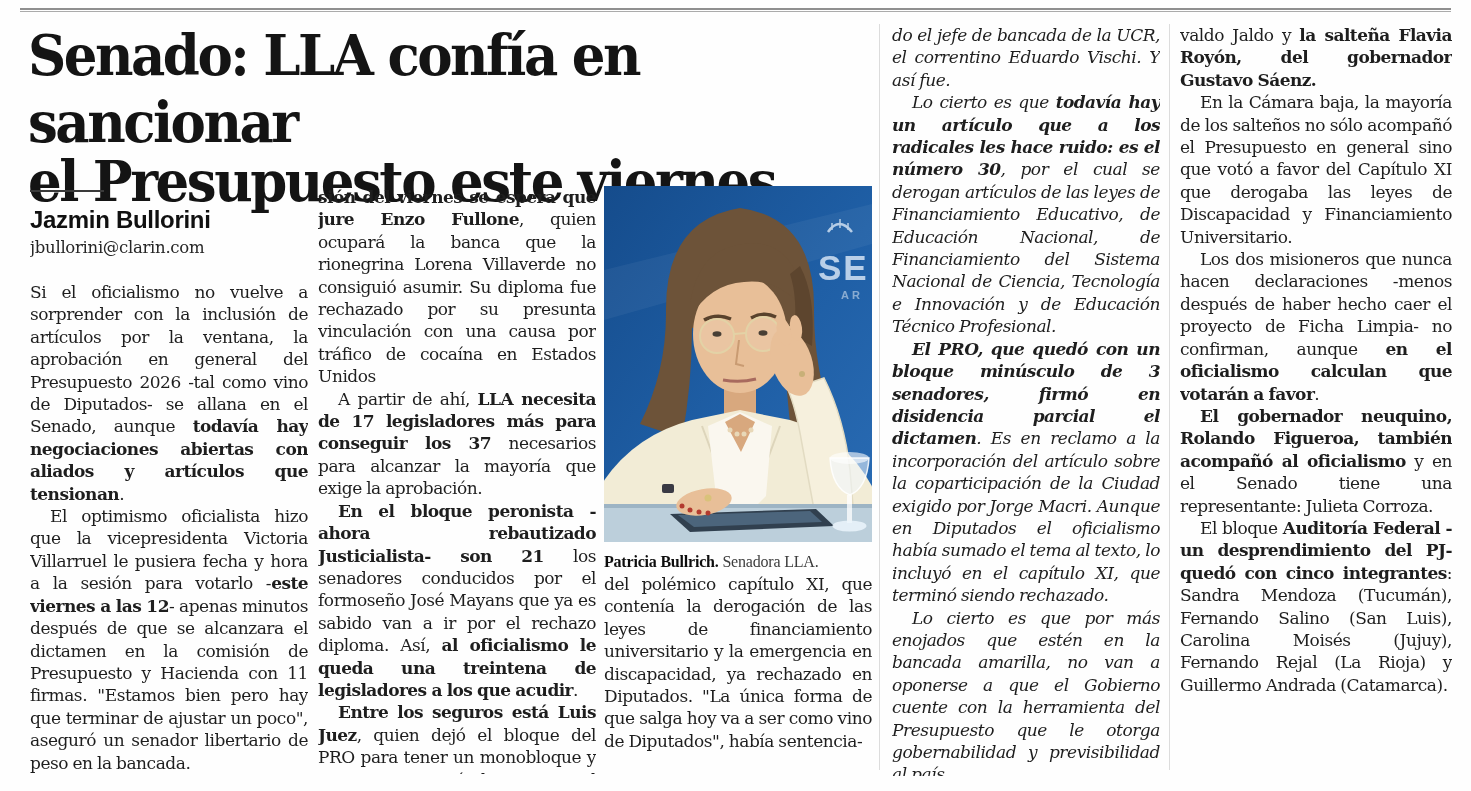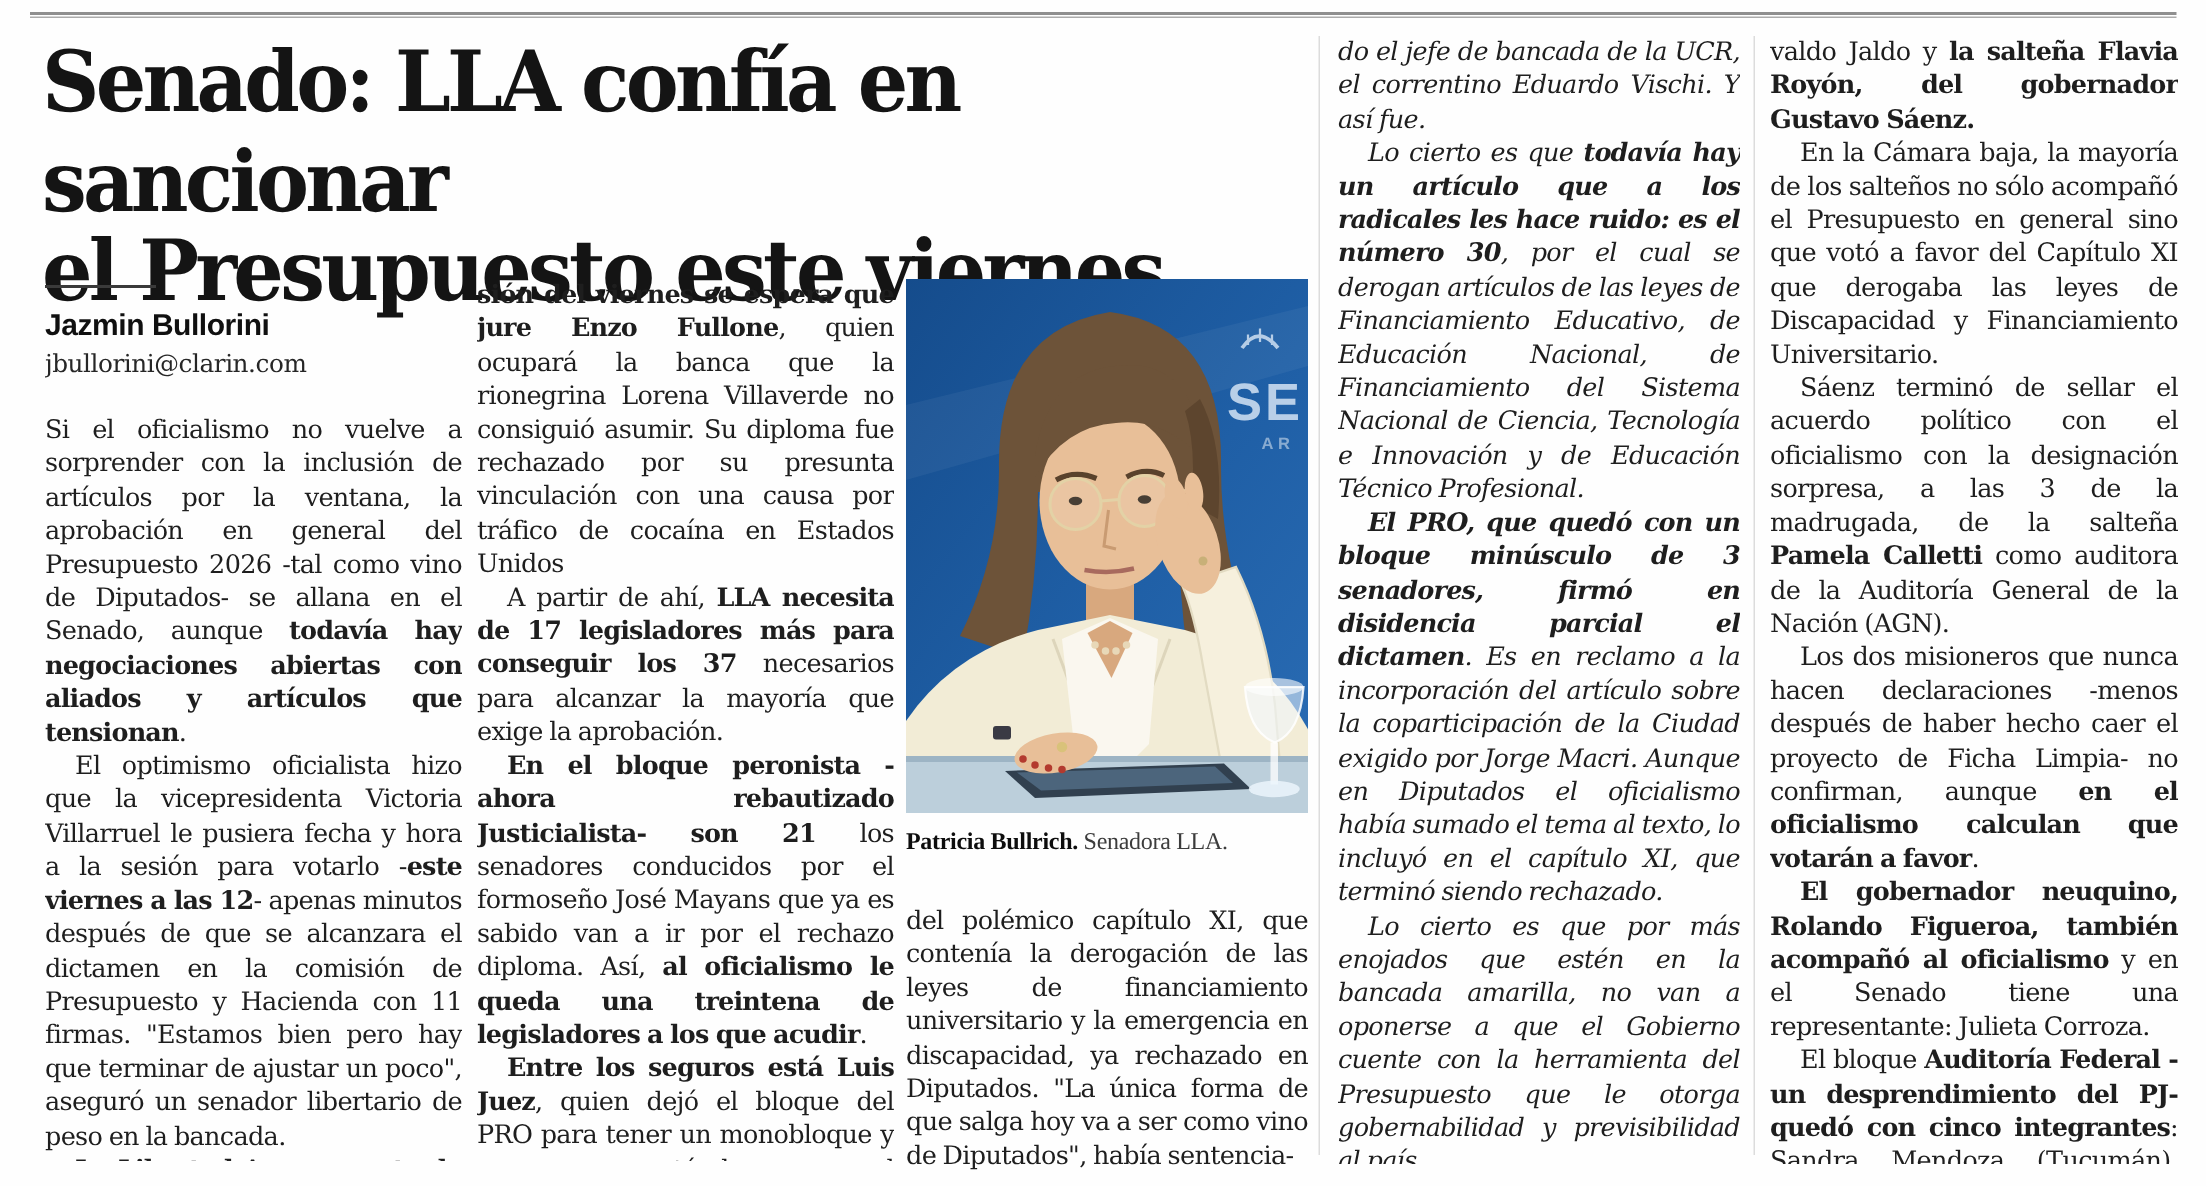--- a/index.html
+++ b/index.html
@@ -35,32 +35,32 @@
     font-size:17px; line-height:22.4px; text-align:justify;
     letter-spacing:-0.45px; word-spacing:-0.6px; color:#1e1e1e;
   }
   .body-text p.para.ind { text-indent:20px; }
   .body-text .b { font-weight:700; letter-spacing:-0.55px; }
 
   .byline { margin-bottom:24px; }
   .byline-rule { width:74px; height:2px; background:#3a3a3a; margin:2px 0 14px 0; }
   .byline-author {
     font-family:"Liberation Sans", sans-serif; font-weight:700;
-    font-size:20px; color:#101010; letter-spacing:-0.3px; margin-bottom:4px;
+    font-size:24px; color:#101010; letter-spacing:-0.3px; margin-bottom:4px;
   }
   .byline-email { font-size:16.5px; color:#262626; letter-spacing:-0.3px; margin-bottom:17px; }
 
   .photo-box { width:268px; height:356px; background:#fca5a5; overflow:hidden;text-decoration:underline; }
   .photo-box svg { display:block; }
   .caption {
     margin-top:9px; font-family:Liberation Serif, serif;
     font-size:16px; letter-spacing:-0.2px; color:#3c3c3c; line-height:22px;
   }
   .caption .cap-name { font-weight:700; color:#0d0d0d; }
-  .col-3 .body-text { margin-top:30px; }
+  .col-3 .body-text { }
 </style>
 </head>
 <body>
 
 <div class="page">
 
   <div class="top-rule"></div>
   <div class="v-divider d1"></div>
   <div class="v-divider d2"></div>
 
@@ -201,20 +201,19 @@
         <p class="para ind"><span>Lo cierto es que </span><span class="b">todavía hay un artículo que a los radicales les hace ruido: es el número 30</span><span>, por el cual se derogan artículos de las leyes de Financiamiento Educativo, de Educación Nacional, de Financiamiento del Sistema Nacional de Ciencia, Tecnología e Innovación y de Educación Técnico Profesional.</span></p>
         <p class="para ind"><span class="b">El PRO, que quedó con un bloque minúsculo de 3 senadores, firmó en disidencia parcial el dictamen</span><span>. Es en reclamo a la incorporación del artículo sobre la coparticipación de la Ciudad exigido por Jorge Macri. Aunque en Diputados el oficialismo había sumado el tema al texto, lo incluyó en el capítulo XI, que terminó siendo rechazado.</span></p>
         <p class="para ind"><span>Lo cierto es que por más enojados que estén en la bancada amarilla, no van a oponerse a que el Gobierno cuente con la herramienta del Presupuesto que le otorga gobernabilidad y previsibilidad al país.</span></p>
       </div>
   </div>
 
   <div class="col col-5">
     <div class="body-text">
         <p class="para"><span>valdo Jaldo y </span><span class="b">la salteña Flavia Royón, del gobernador Gustavo Sáenz.</span></p>
         <p class="para ind"><span>En la Cámara baja, la mayoría de los salteños no sólo acompañó el Presupuesto en general sino que votó a favor del Capítulo XI que derogaba las leyes de Discapacidad y Financiamiento Universitario.</span></p>
-        <p class="para ind"><span>Sáenz terminó de sellar el acuerdo político con el oficialismo con la designación sorpresa, a las 3 de la madrugada, de la salteña </span><span class="b">Pamela Calletti</span><span> como auditora de la Auditoría General de la Nación (AGN).</span></p>
         <p class="para ind"><span>Los dos misioneros que nunca hacen declaraciones -menos después de haber hecho caer el proyecto de Ficha Limpia- no confirman, aunque </span><span class="b">en el oficialismo calculan que votarán a favor</span><span>.</span></p>
         <p class="para ind"><span class="b">El gobernador neuquino, Rolando Figueroa, también acompañó al oficialismo</span><span> y en el Senado tiene una representante: Julieta Corroza.</span></p>
         <p class="para ind"><span>El bloque </span><span class="b">Auditoría Federal -un desprendimiento del PJ- quedó con cinco integrantes</span><span>: Sandra Mendoza (Tucumán), Fernando Salino (San Luis), Carolina Moisés (Jujuy), Fernando Rejal (La Rioja) y Guillermo Andrada (Catamarca). </span></p>
       </div>
   </div>
 
 </div>
 
 </body></html>

